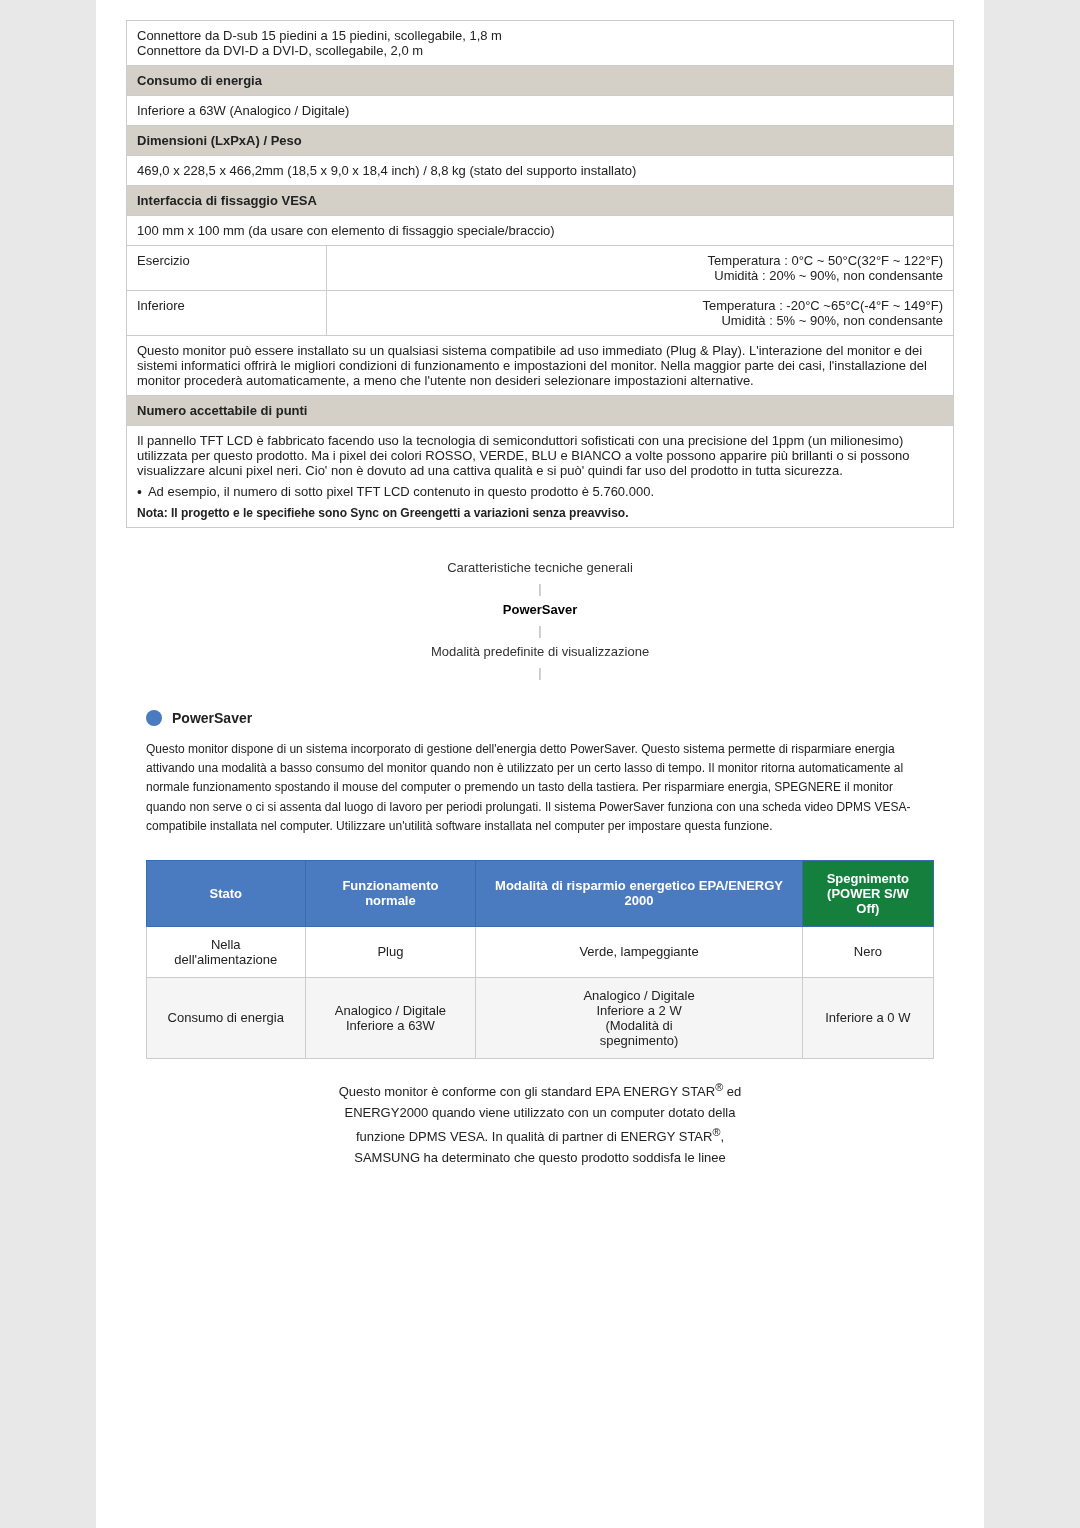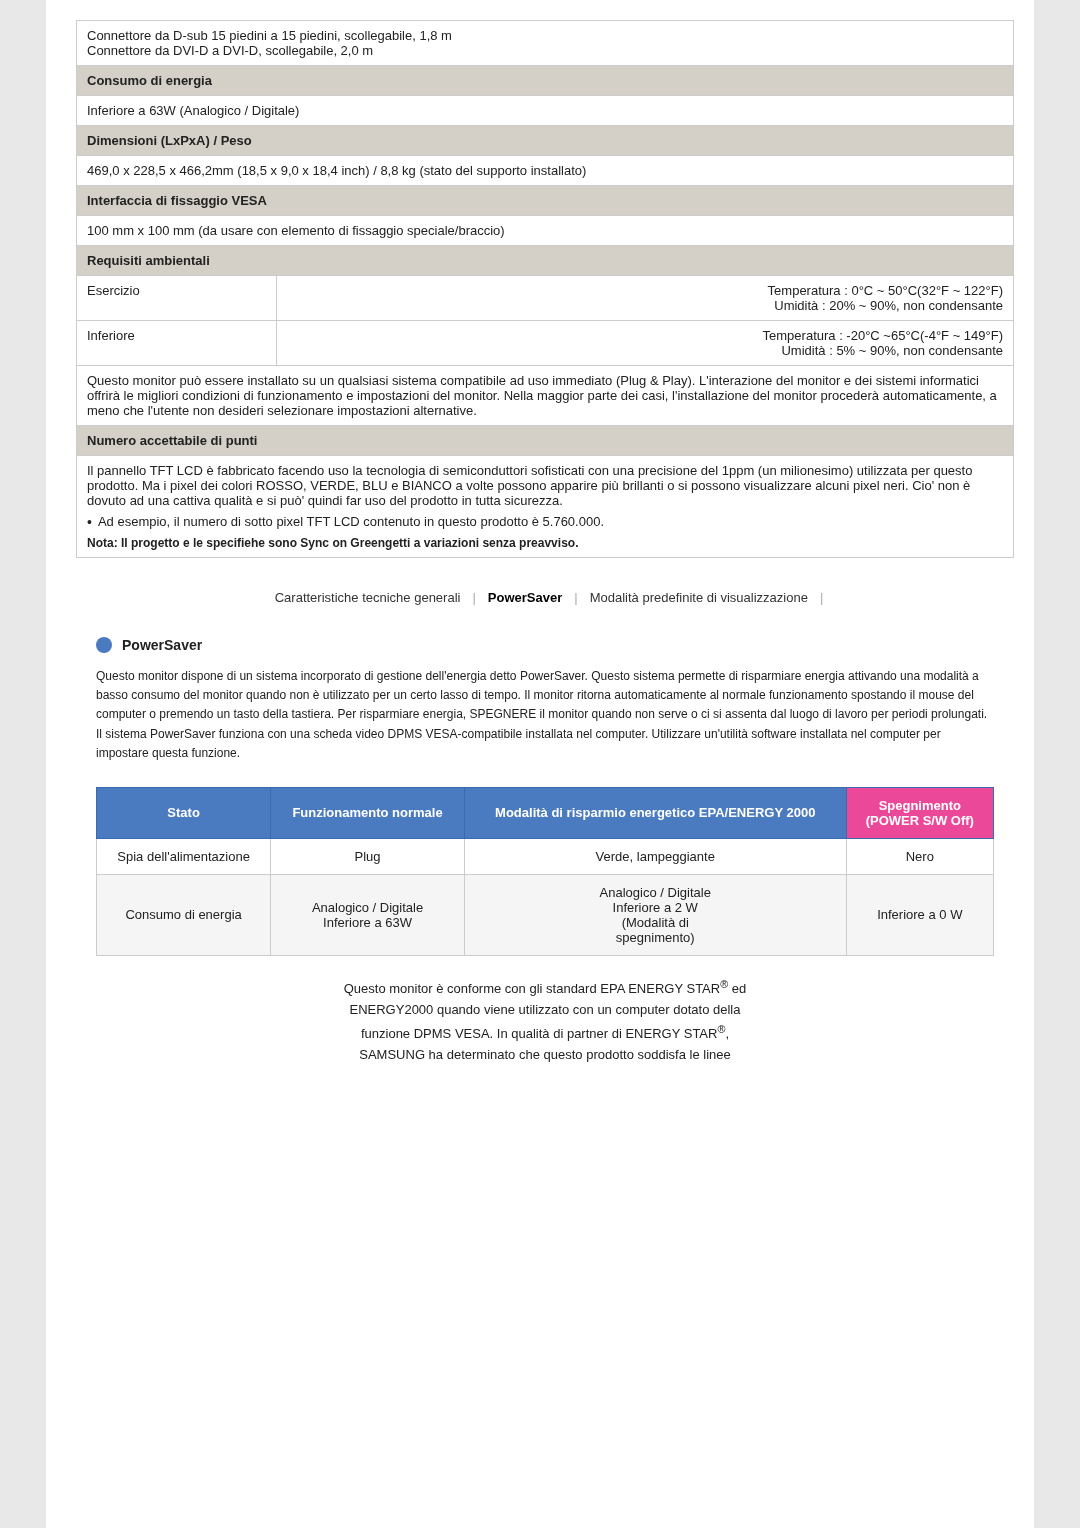--- a/index.html
+++ b/index.html
@@ -7,23 +7,23 @@
       font-family: Arial, Helvetica, sans-serif;
       font-size: 13px;
       color: #222;
       background: #e8e8e8;
       width: 1080px;
       min-height: 1528px;
     }
     .page-wrapper {
       background: #fff;
       margin: 0 auto;
-      width: 988px;
+      width: 888px;
       min-height: 1528px;
-      padding: 20px 20px 40px 30px;
+      padding: 20px 30px 40px 30px;
     }
 
     
     .specs-table {
       width: 100%;
       border-collapse: collapse;
       border: 1px solid #ccc;
       margin-bottom: 30px;
     }
     .specs-table td, .specs-table th {
@@ -63,20 +63,21 @@
     }
 
     
     .nav-tabs {
       display: flex;
       justify-content: center;
       align-items: center;
       gap: 4px;
       margin: 4px 0 30px 0;
       font-size: 13px;
+      flex-direction: column;
     }
     .nav-tab {
       color: #333;
       text-decoration: none;
       padding: 2px 8px;
       cursor: pointer;
     }
     .nav-tab.active {
       font-weight: bold;
       color: #000;
@@ -179,23 +180,20 @@
         <td colspan="2">469,0 x 228,5 x 466,2mm (18,5 x 9,0 x 18,4 inch) / 8,8 kg (stato del supporto installato)</td>
       </tr>
 
       <tr>
         <td colspan="2" class="section-header">Interfaccia di fissaggio VESA</td>
       </tr>
       <tr>
         <td colspan="2">100 mm x 100 mm (da usare con elemento di fissaggio speciale/braccio)</td>
       </tr>
 
-      <tr>
-        <td colspan="2" class="section-header">Requisiti ambientali</td>
-      </tr>
       <tr>
         <td class="label-col">Esercizio</td>
         <td class="value-col">
           Temperatura : 0°C ~ 50°C(32°F ~ 122°F)<br>
           Umidità : 20% ~ 90%, non condensante
         </td>
       </tr>
       <tr>
         <td class="label-col">Inferiore</td>
         <td class="value-col">
@@ -238,26 +236,26 @@
       <span class="ps-title">PowerSaver</span>
     </div>
     <p class="ps-description">Questo monitor dispone di un sistema incorporato di gestione dell'energia detto PowerSaver. Questo sistema permette di risparmiare energia attivando una modalità a basso consumo del monitor quando non è utilizzato per un certo lasso di tempo. Il monitor ritorna automaticamente al normale funzionamento spostando il mouse del computer o premendo un tasto della tastiera. Per risparmiare energia, SPEGNERE il monitor quando non serve o ci si assenta dal luogo di lavoro per periodi prolungati. Il sistema PowerSaver funziona con una scheda video DPMS VESA-compatibile installata nel computer. Utilizzare un'utilità software installata nel computer per impostare questa funzione.</p>
 
     <table class="ps-table">
       <thead>
         <tr>
           <th style="background-color:#4a7abf; color:#fff;">Stato</th>
           <th style="background-color:#4a7abf; color:#fff;">Funzionamento normale</th>
           <th style="background-color:#4a7abf; color:#fff;">Modalità di risparmio energetico EPA/ENERGY 2000</th>
-          <th style="background-color:#ec4899; color:#fff;">Spegnimento<br>(POWER S/W Off)</th>
+          <th style="background-color:#15803d; color:#fff;">Spegnimento<br>(POWER S/W Off)</th>
         </tr>
       </thead>
       <tbody>
         <tr>
-          <td>Spia dell'alimentazione</td>
+          <td>Nella dell'alimentazione</td>
           <td>Plug</td>
           <td>Verde, lampeggiante</td>
           <td>Nero</td>
         </tr>
         <tr>
           <td>Consumo di energia</td>
           <td>Analogico / Digitale<br>Inferiore a 63W</td>
           <td>Analogico / Digitale<br>Inferiore a 2 W<br>(Modalità di<br>spegnimento)</td>
           <td>Inferiore a 0 W</td>
         </tr>

